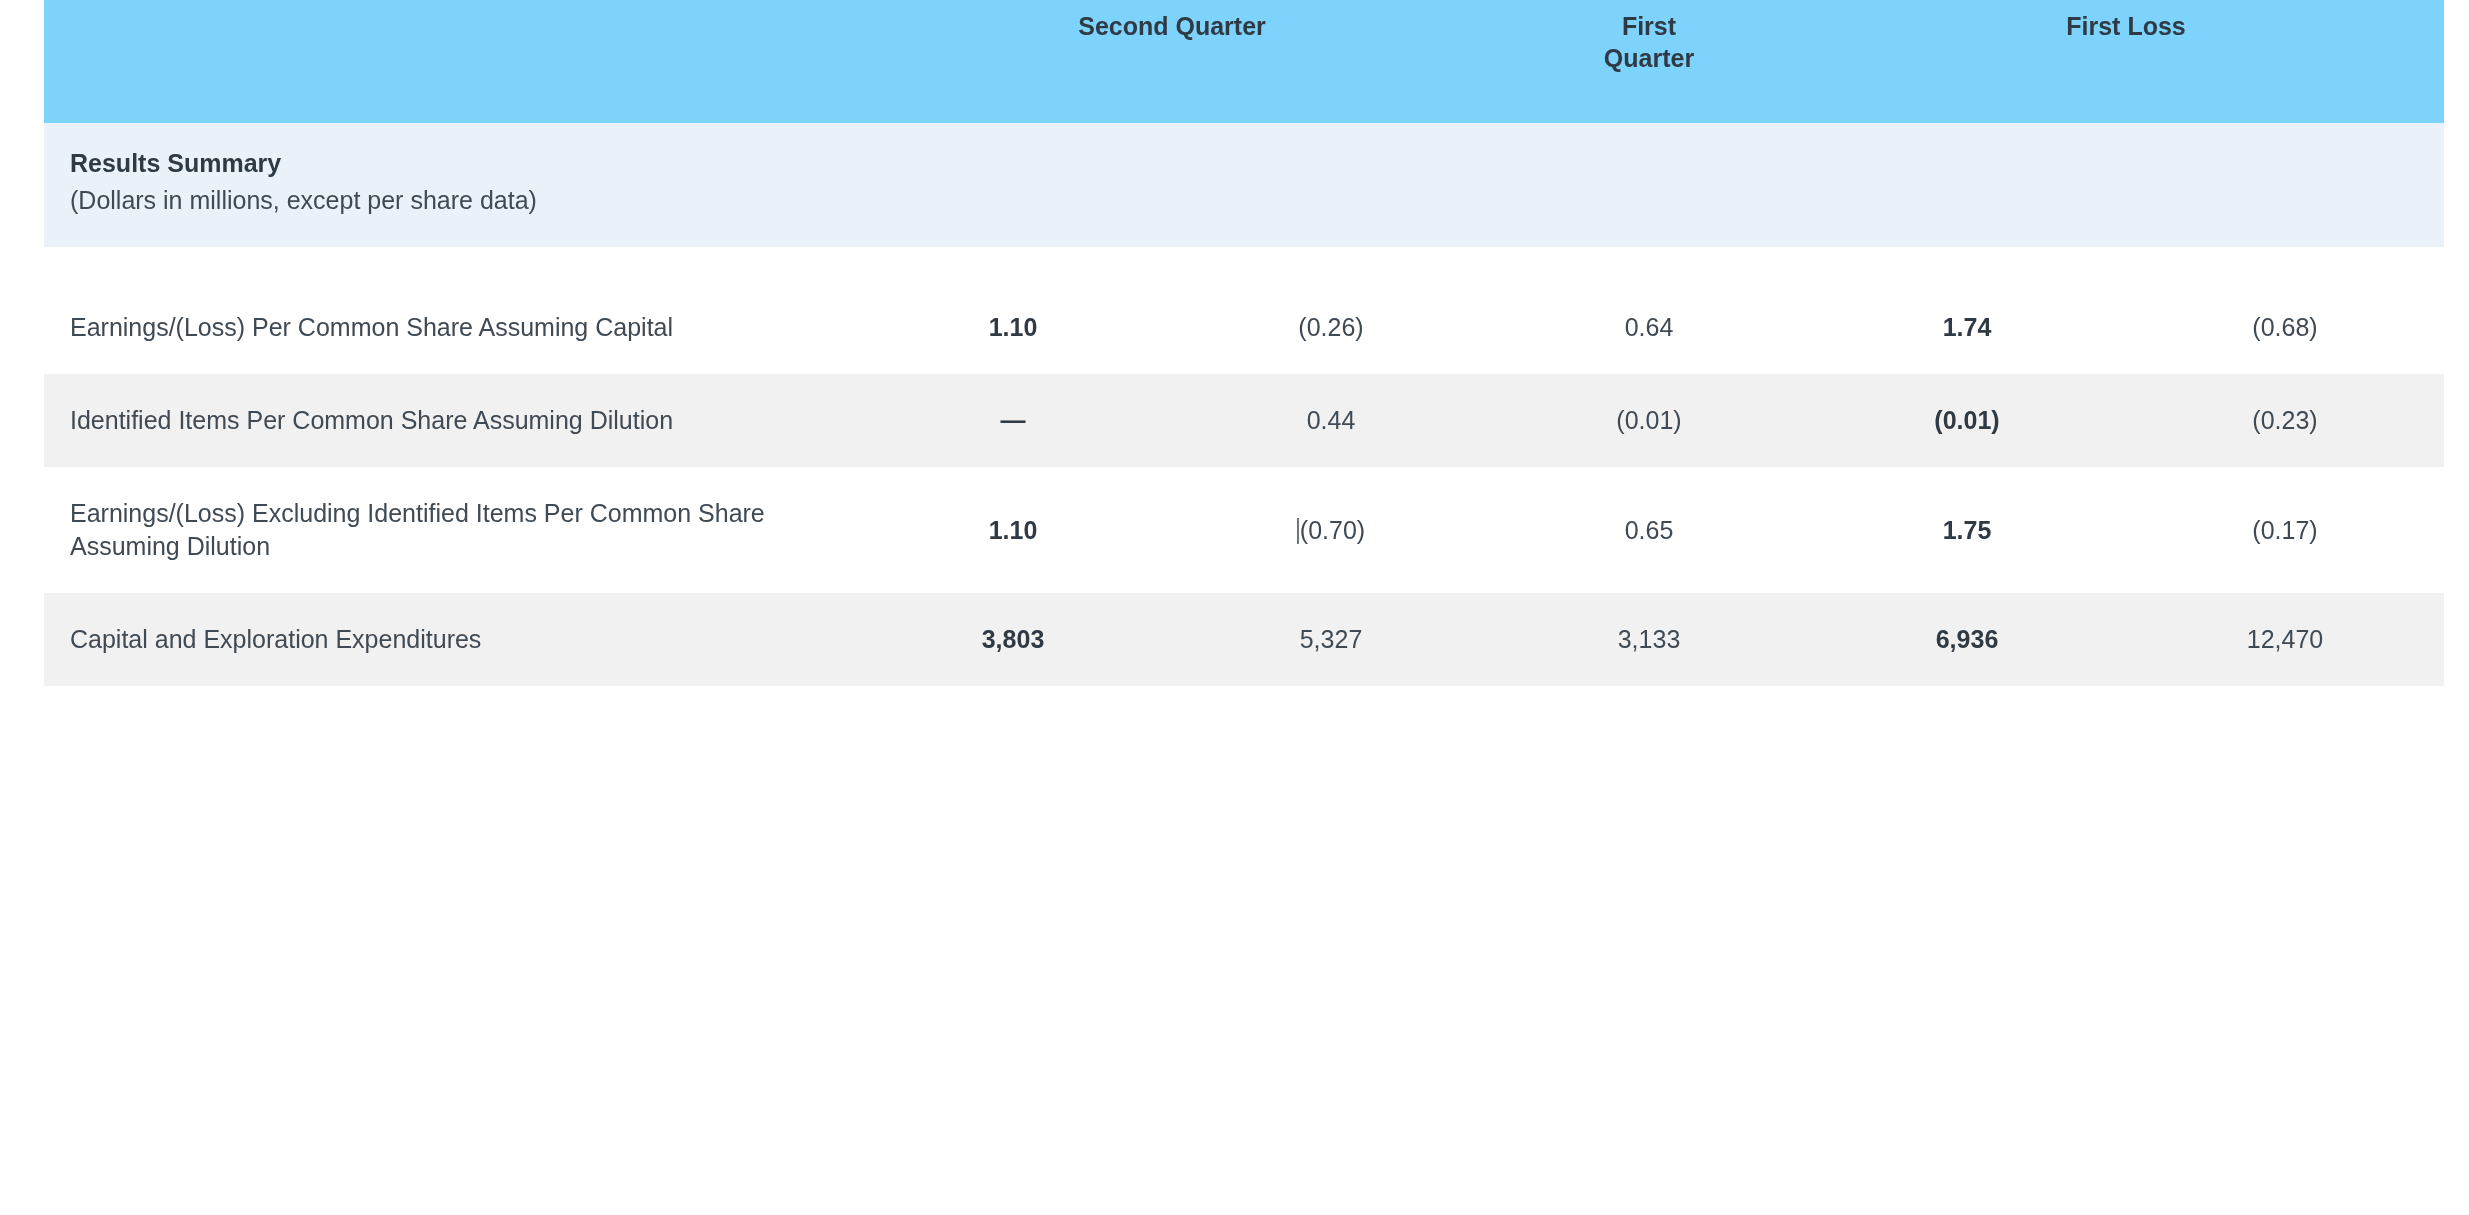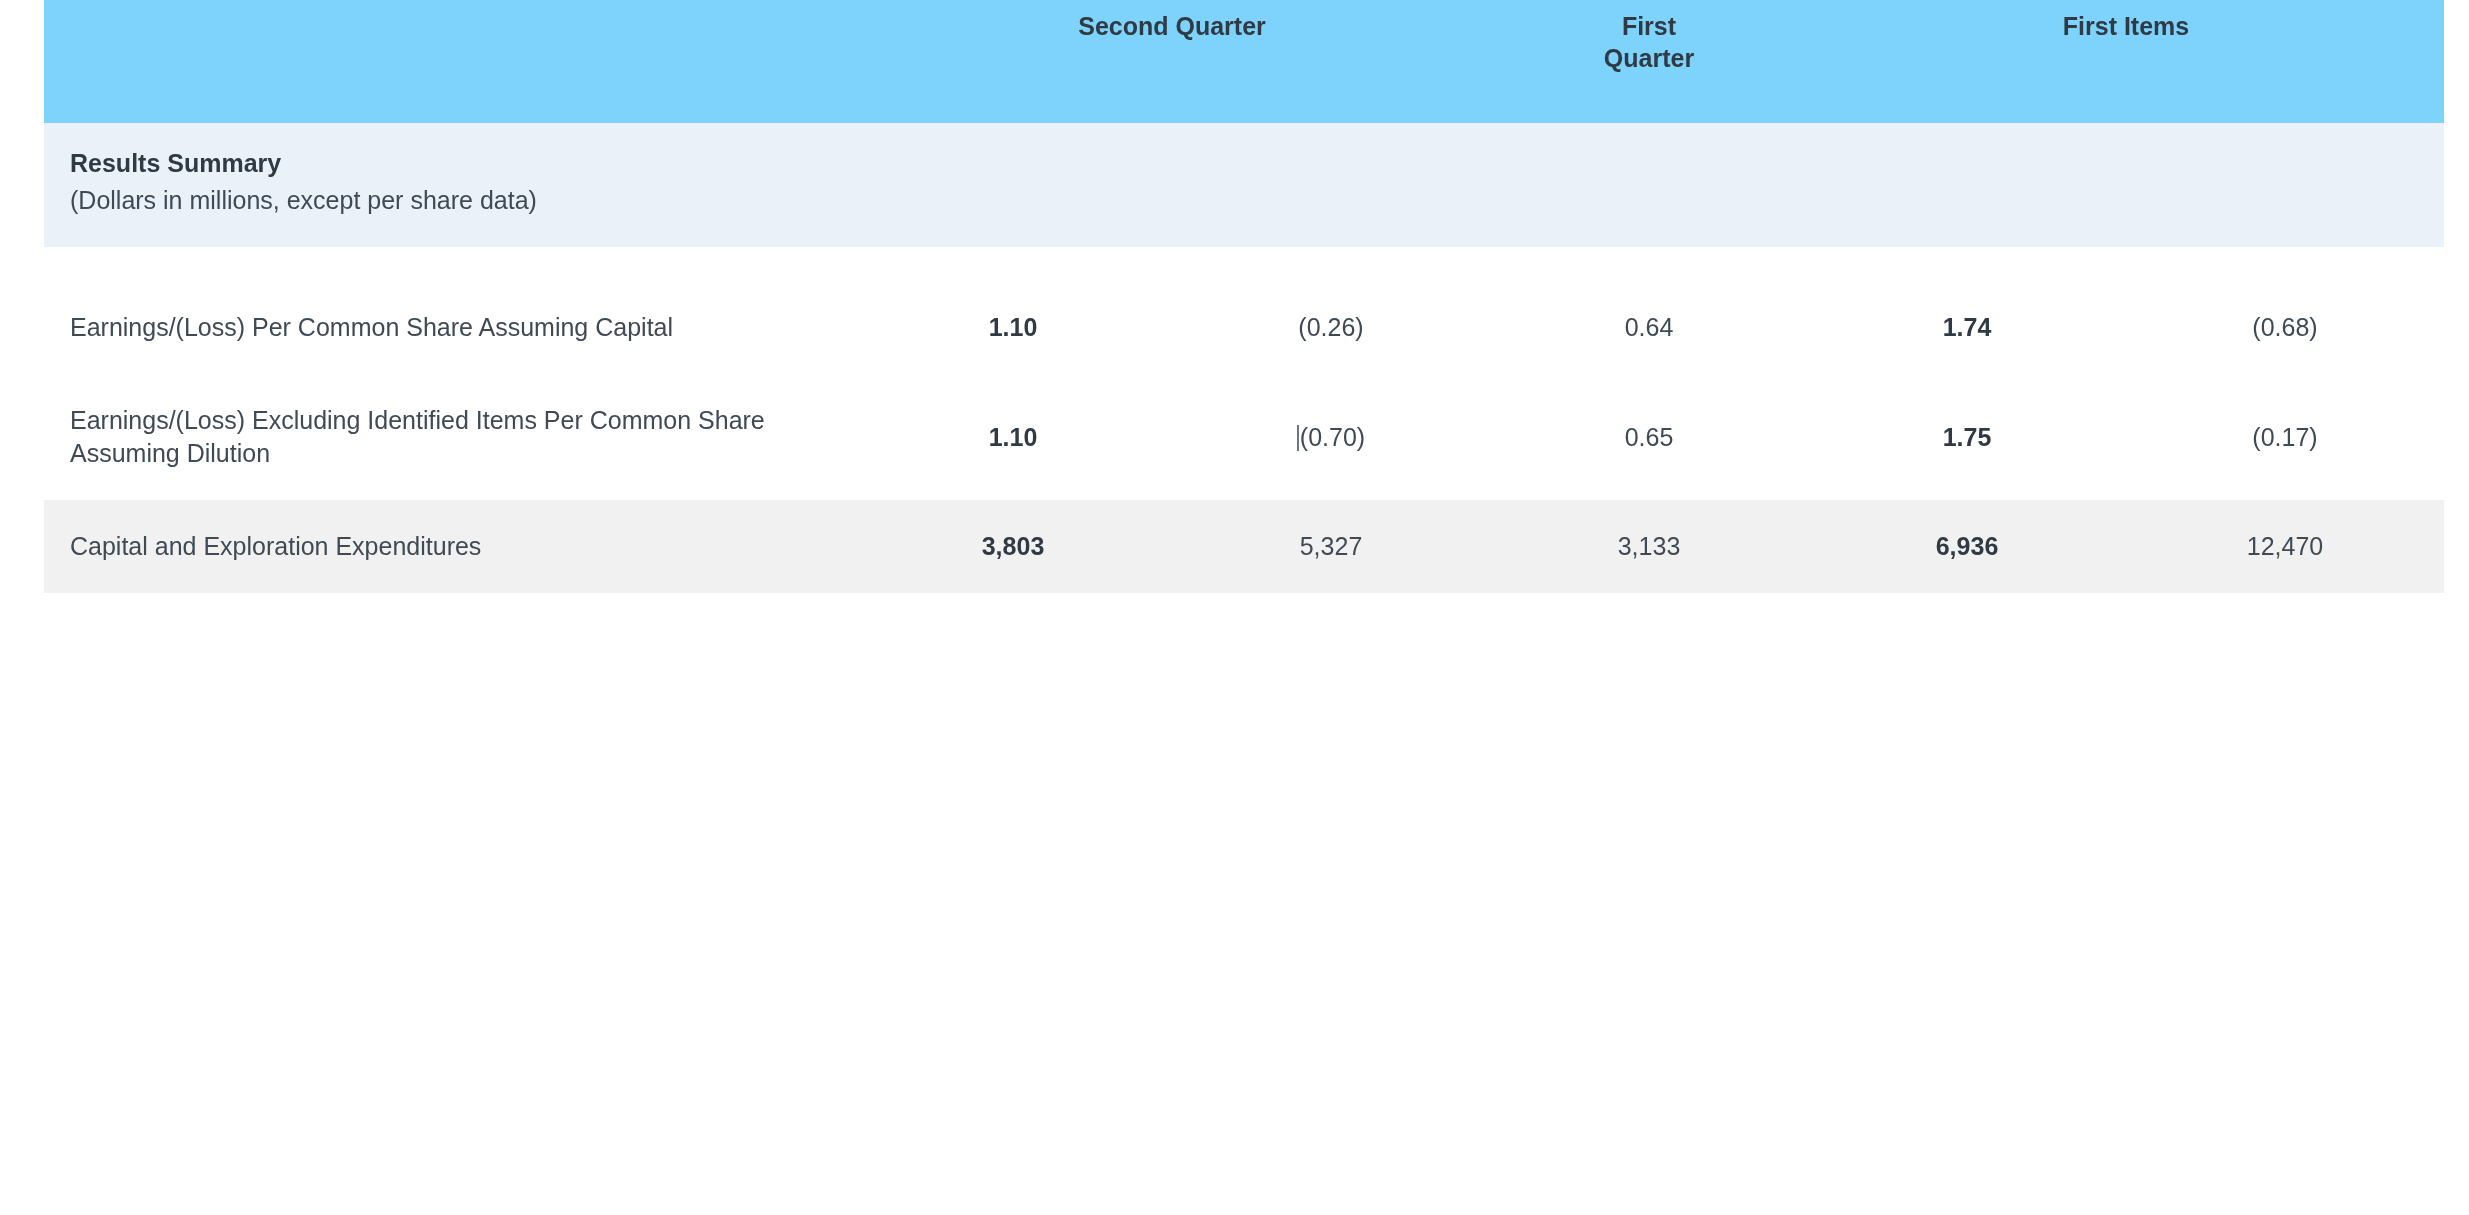--- a/index.html
+++ b/index.html
@@ -143,21 +143,21 @@
       <td colspan="2">
         <div class="grp">Second Quarter</div>
       </td>
       <td>
         <div class="grp grp-two-line">
           <div>First</div>
           <div>Quarter</div>
         </div>
       </td>
       <td colspan="2">
-        <div class="grp">First Items</div>
+        <div class="grp">First Loss</div>
       </td>
     </tr>
 
 
     <tr class="summary-row">
       <td class="lbl">
         <div class="summary-title">Results Summary</div>
         <div class="summary-sub">(Dollars in millions, except per share data)</div>
       </td>
       <td></td>
@@ -174,20 +174,28 @@
 
     <tr class="data-row plain">
       <td class="lbl">Earnings/(Loss) Per Common Share Assuming Capital</td>
       <td class="num bold">1.10</td>
       <td class="num">(0.26)</td>
       <td class="num">0.64</td>
       <td class="num bold">1.74</td>
       <td class="num">(0.68)</td>
     </tr>
 
+    <tr class="data-row shade">
+      <td class="lbl">Identified Items Per Common Share Assuming Dilution</td>
+      <td class="num bold">—</td>
+      <td class="num">0.44</td>
+      <td class="num">(0.01)</td>
+      <td class="num bold">(0.01)</td>
+      <td class="num">(0.23)</td>
+    </tr>
 
     <tr class="data-row plain">
       <td class="lbl">Earnings/(Loss) Excluding Identified Items Per Common Share Assuming Dilution</td>
       <td class="num bold">1.10</td>
       <td class="num"><span class="caret"></span><span>(0.70)</span></td>
       <td class="num">0.65</td>
       <td class="num bold">1.75</td>
       <td class="num">(0.17)</td>
     </tr>
 

